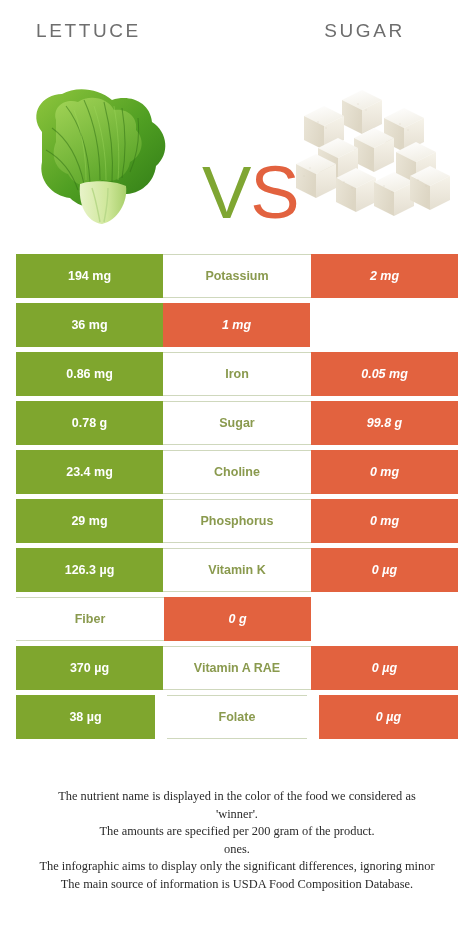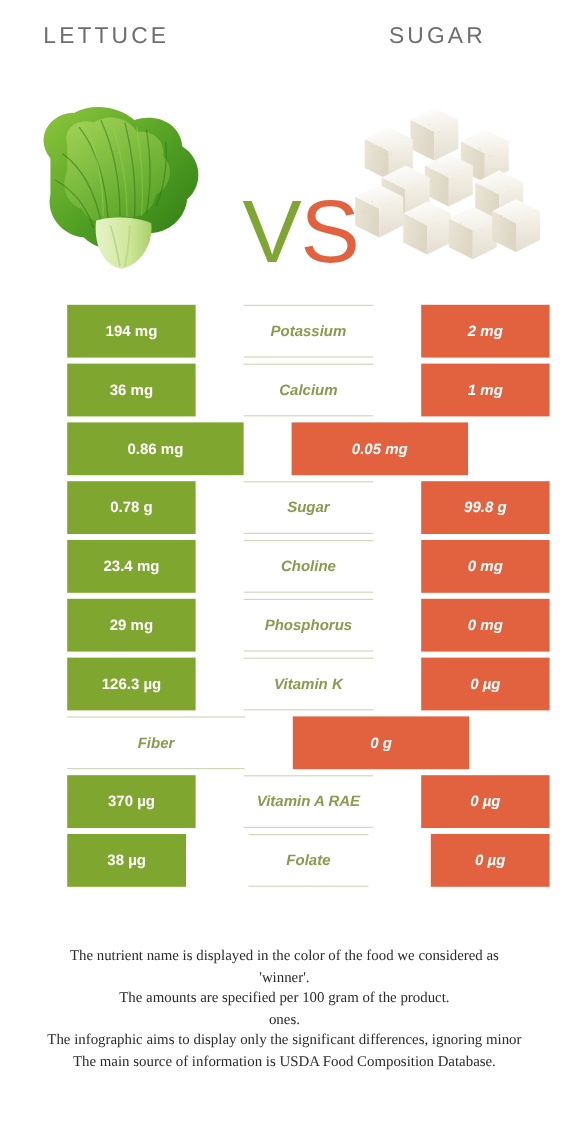--- a/index.html
+++ b/index.html
@@ -98,35 +98,33 @@
   }
   .row:last-child { margin-bottom: 0; gap: 12px; }
 
   .cell {
     display: flex;
     align-items: center;
     justify-content: center;
     font-size: 12.5px;
     font-weight: 700;
     white-space: nowrap;
-    margin-left: 40px;
   }
   .cell-left {
     width: 147px;
     background: #7fa62e;
     color: #ffffff;
   }
   .cell-mid {
     width: 148px;
     background: #ffffff;
     color: #8a9a4e;
     border-top: 1px solid #cfd8bd;
     border-bottom: 1px solid #cfd8bd;
     font-weight: 700;
-    font-style: italic;
   }
   .cell-right {
     width: 147px;
     background: #e2623f;
     color: #ffffff;
     font-style: italic;
   }
 
   
   .footer {
@@ -306,26 +304,26 @@
   <div class="table">
 
     <div class="row">
       <div class="cell cell-left">194 mg</div>
       <div class="cell cell-mid">Potassium</div>
       <div class="cell cell-right">2 mg</div>
     </div>
 
     <div class="row">
       <div class="cell cell-left">36 mg</div>
-      <div class="cell cell-mid">Calcium</div>
       <div class="cell cell-right">1 mg</div>
     </div>
 
     <div class="row">
       <div class="cell cell-left">0.86 mg</div>
+      <div class="cell cell-mid">Iron</div>
       <div class="cell cell-right">0.05 mg</div>
     </div>
 
     <div class="row">
       <div class="cell cell-left">0.78 g</div>
       <div class="cell cell-mid">Sugar</div>
       <div class="cell cell-right">99.8 g</div>
     </div>
 
     <div class="row">
@@ -361,19 +359,19 @@
       <div class="cell cell-left">38 µg</div>
       <div class="cell cell-mid">Folate</div>
       <div class="cell cell-right">0 µg</div>
     </div>
 
   </div>
 
   <div class="footer">
     <p>The nutrient name is displayed in the color of the food we considered as</p>
     <p>'winner'.</p>
-    <p>The amounts are specified per 100 gram of the product.</p>
+    <p>The amounts are specified per 200 gram of the product.</p>
     <p>ones.</p>
     <p>The infographic aims to display only the significant differences, ignoring minor</p>
     <p>The main source of information is USDA Food Composition Database.</p>
   </div>
 
 </div>
 
 </body></html>

